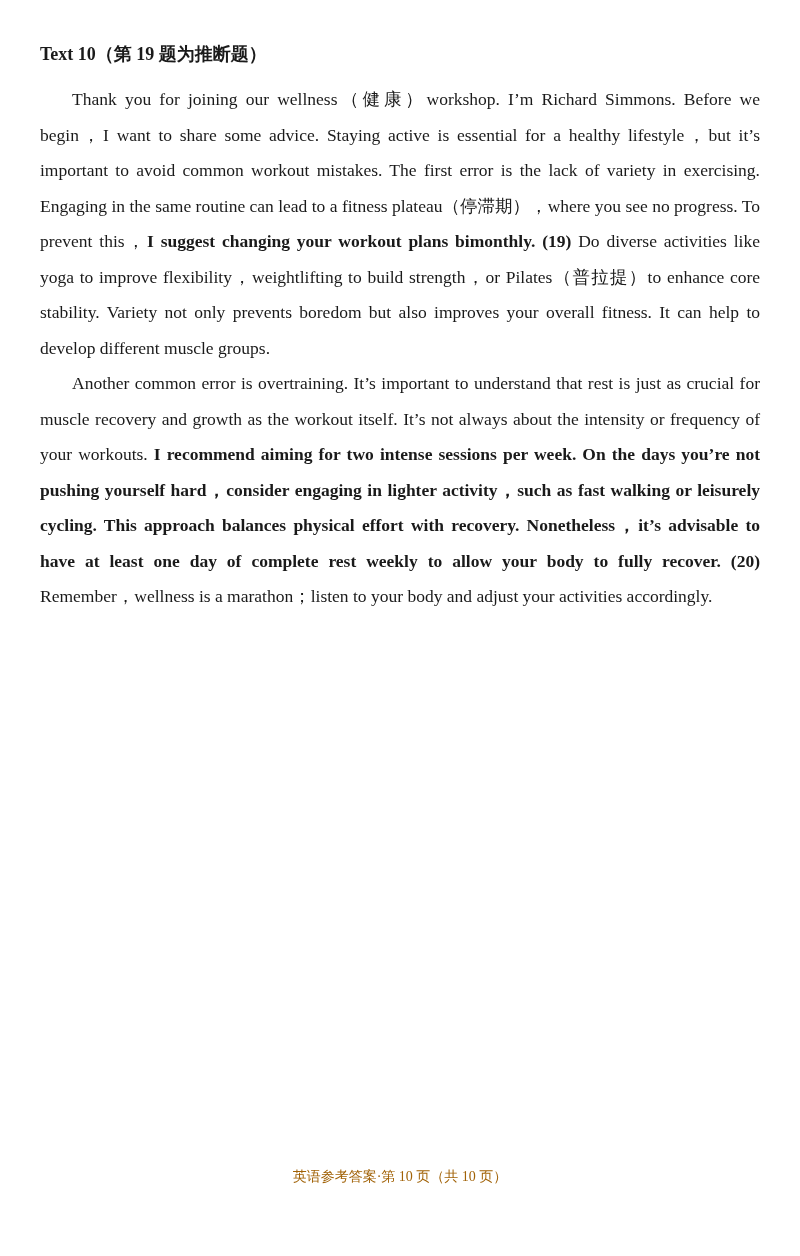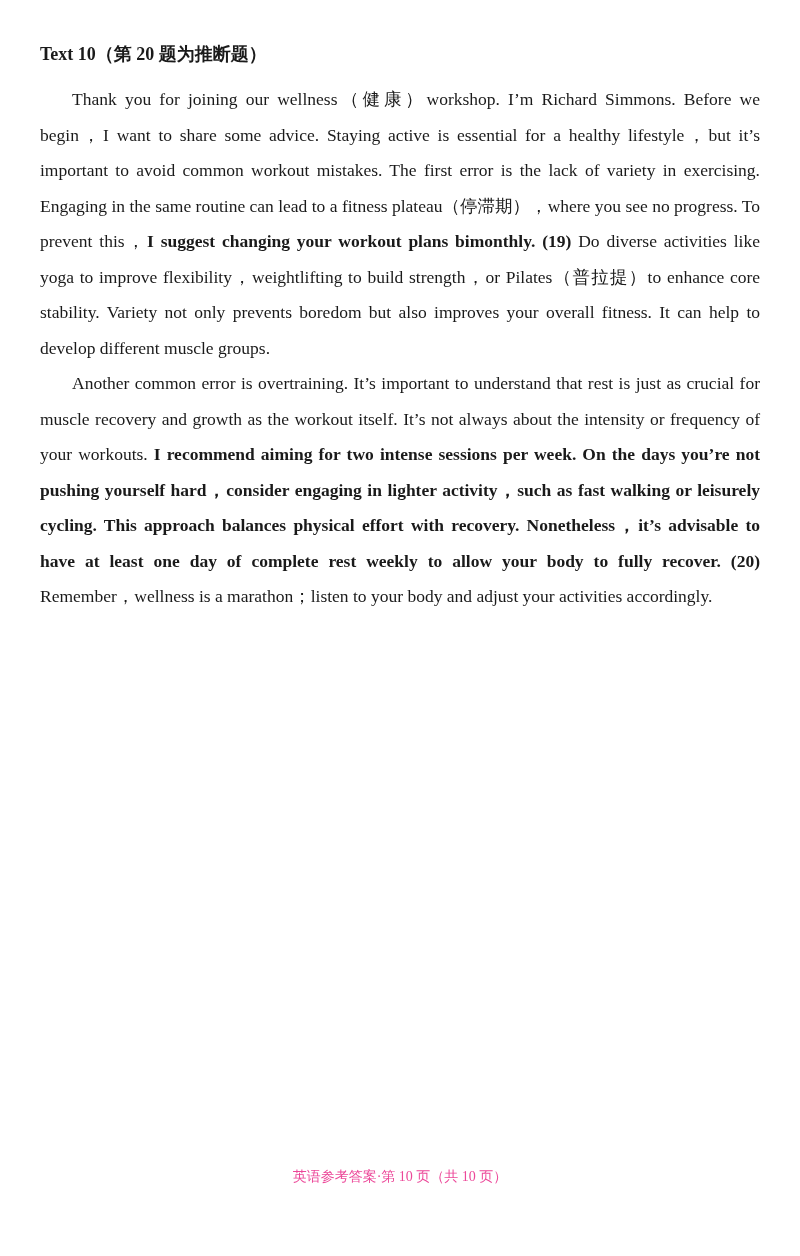--- a/index.html
+++ b/index.html
@@ -37,29 +37,29 @@
     font-weight: bold;
     margin-top: 29px;
   }
   .footer {
     position: absolute;
     left: 0;
     right: 0;
     top: 1168px;
     text-align: center;
     font-size: 14px;
-    color: #ec4899;
+    color: #a16207;
   }
 </style>
 </head>
 <body>
 
 <div class="page">
 
-  <div class="heading">Text 10（第 20 题为推断题）</div>
+  <div class="heading">Text 10（第 19 题为推断题）</div>
 
   <p class="para"><span>Thank you for joining our wellness（健康）workshop. I’m Richard Simmons. Before we begin，I want to share some advice. Staying active is essential for a healthy lifestyle，but it’s important to avoid common workout mistakes. The first error is the lack of variety in exercising. Engaging in the same routine can lead to a fitness plateau（停滞期），where you see no progress. To prevent this，</span><span class="bold">I suggest changing your workout plans bimonthly. (19) </span><span>Do diverse activities like yoga to improve flexibility，weightlifting to build strength，or Pilates（普拉提）to enhance core stability. Variety not only prevents boredom but also improves your overall fitness. It can help to develop different muscle groups.</span></p>
 
   <p class="para"><span>Another common error is overtraining. It’s important to understand that rest is just as crucial for muscle recovery and growth as the workout itself. It’s not always about the intensity or frequency of your workouts. </span><span class="bold">I recommend aiming for two intense sessions per week. On the days you’re not pushing yourself hard，consider engaging in lighter activity，such as fast walking or leisurely cycling. This approach balances physical effort with recovery. Nonetheless，it’s advisable to have at least one day of complete rest weekly to allow your body to fully recover. (20) </span><span>Remember，wellness is a marathon；listen to your body and adjust your activities accordingly.</span></p>
 
 </div>
 
 <div class="footer">英语参考答案·第 10 页（共 10 页）</div>
 
 </body></html>

